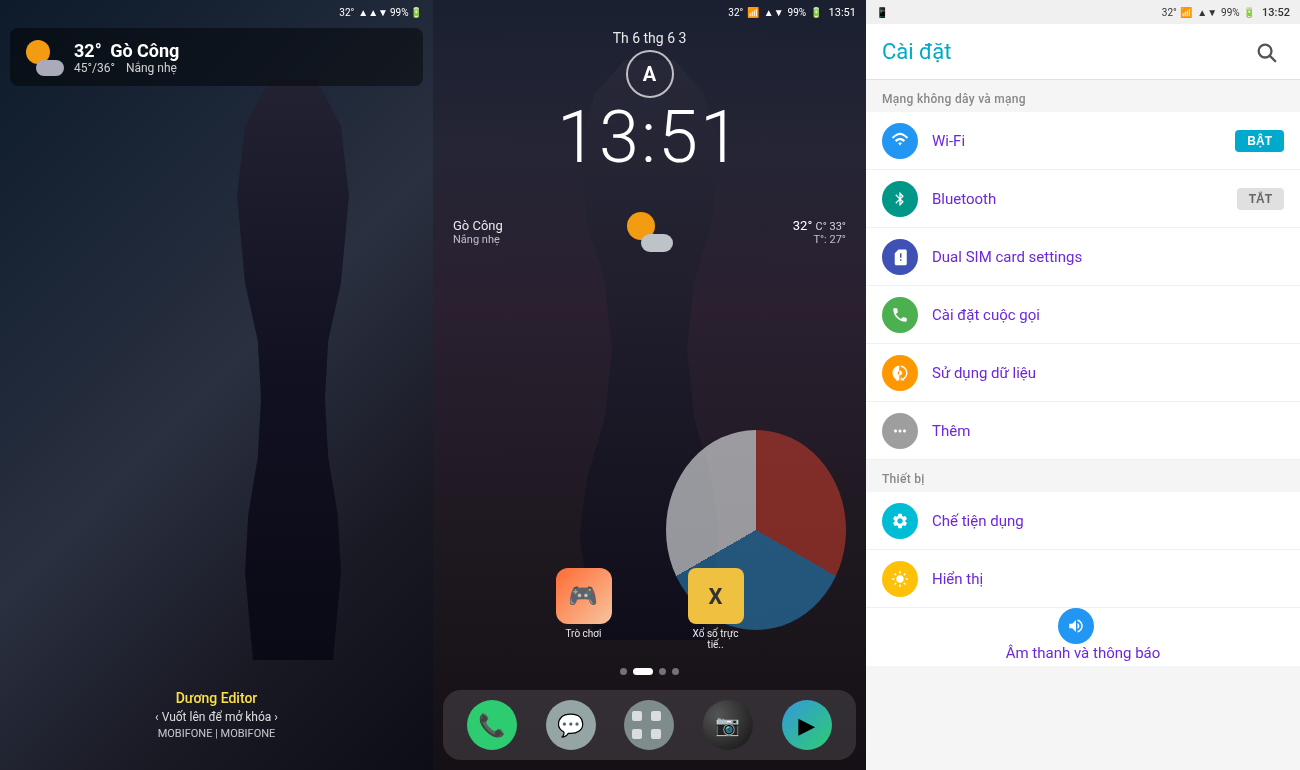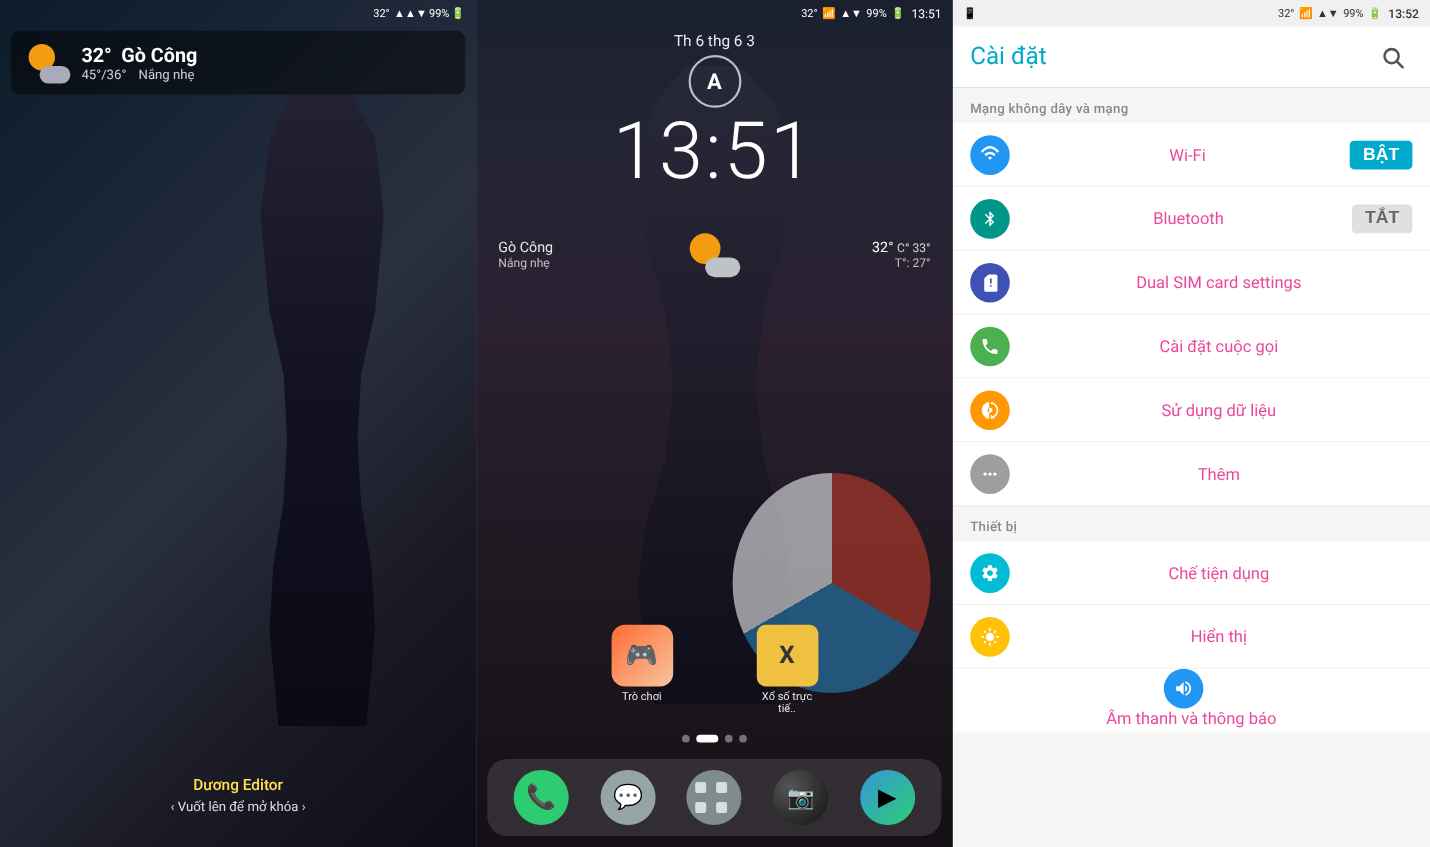--- a/index.html
+++ b/index.html
@@ -284,27 +284,26 @@
     .item-icon.teal-bg { background: #009688; color: white; }
     .item-icon.green-bg { background: #4caf50; color: white; }
     .item-icon.orange-bg { background: #ff9800; color: white; }
     .item-icon.gray-bg { background: #9e9e9e; color: white; }
     .item-icon.amber-bg { background: #ffc107; color: white; }
     .item-icon.cyan-bg { background: #00bcd4; color: white; }
     .item-icon.indigo-bg { background: #3f51b5; color: white; }
     .item-label {
       flex: 1;
       font-size: 15px;
-      color: #ec4899;
-      text-align: center;
+      color: #6d28d9;
     }
     .toggle-btn {
       padding: 4px 12px;
       border-radius: 4px;
-      font-size: 16px;
+      font-size: 12px;
       font-weight: bold;
       border: none;
       cursor: pointer;
     }
     .toggle-on { background: #00aacc; color: white; }
     .toggle-off { background: #e0e0e0; color: #666; }
   </style>
 </head>
 <body>
 
@@ -335,20 +334,21 @@
       <div class="temp-sub">
         <span>45°/36°</span>
         <span style="margin-left:8px;">Nắng nhẹ</span>
       </div>
     </div>
   </div>
 
   <div class="bottom-area">
     <div class="user-name">Dương Editor</div>
     <div class="unlock-text">‹ Vuốt lên để mở khóa ›</div>
+    <div class="carrier-text">MOBIFONE | MOBIFONE</div>
   </div>
 </div>
 
 <div class="panel-home">
   <div class="bg"></div>
 
   <div style="position:absolute;top:0;left:0;right:0;bottom:0;background:linear-gradient(180deg,#1a2030 0%,#252535 20%,#2a2030 40%,#1e1820 70%,#151015 100%);"></div>
 
   <div style="position:absolute;top:60px;left:50%;transform:translateX(-50%);width:250px;height:580px;background:linear-gradient(to bottom,#2a2a3a,#1a1a28,#0a0a18);clip-path:polygon(40% 0%,60% 0%,72% 6%,78% 15%,75% 28%,68% 38%,65% 50%,68% 62%,75% 72%,78% 82%,72% 100%,28% 100%,22% 82%,25% 72%,32% 62%,35% 50%,32% 38%,25% 28%,22% 15%,28% 6%);opacity:0.7;"></div>
 

